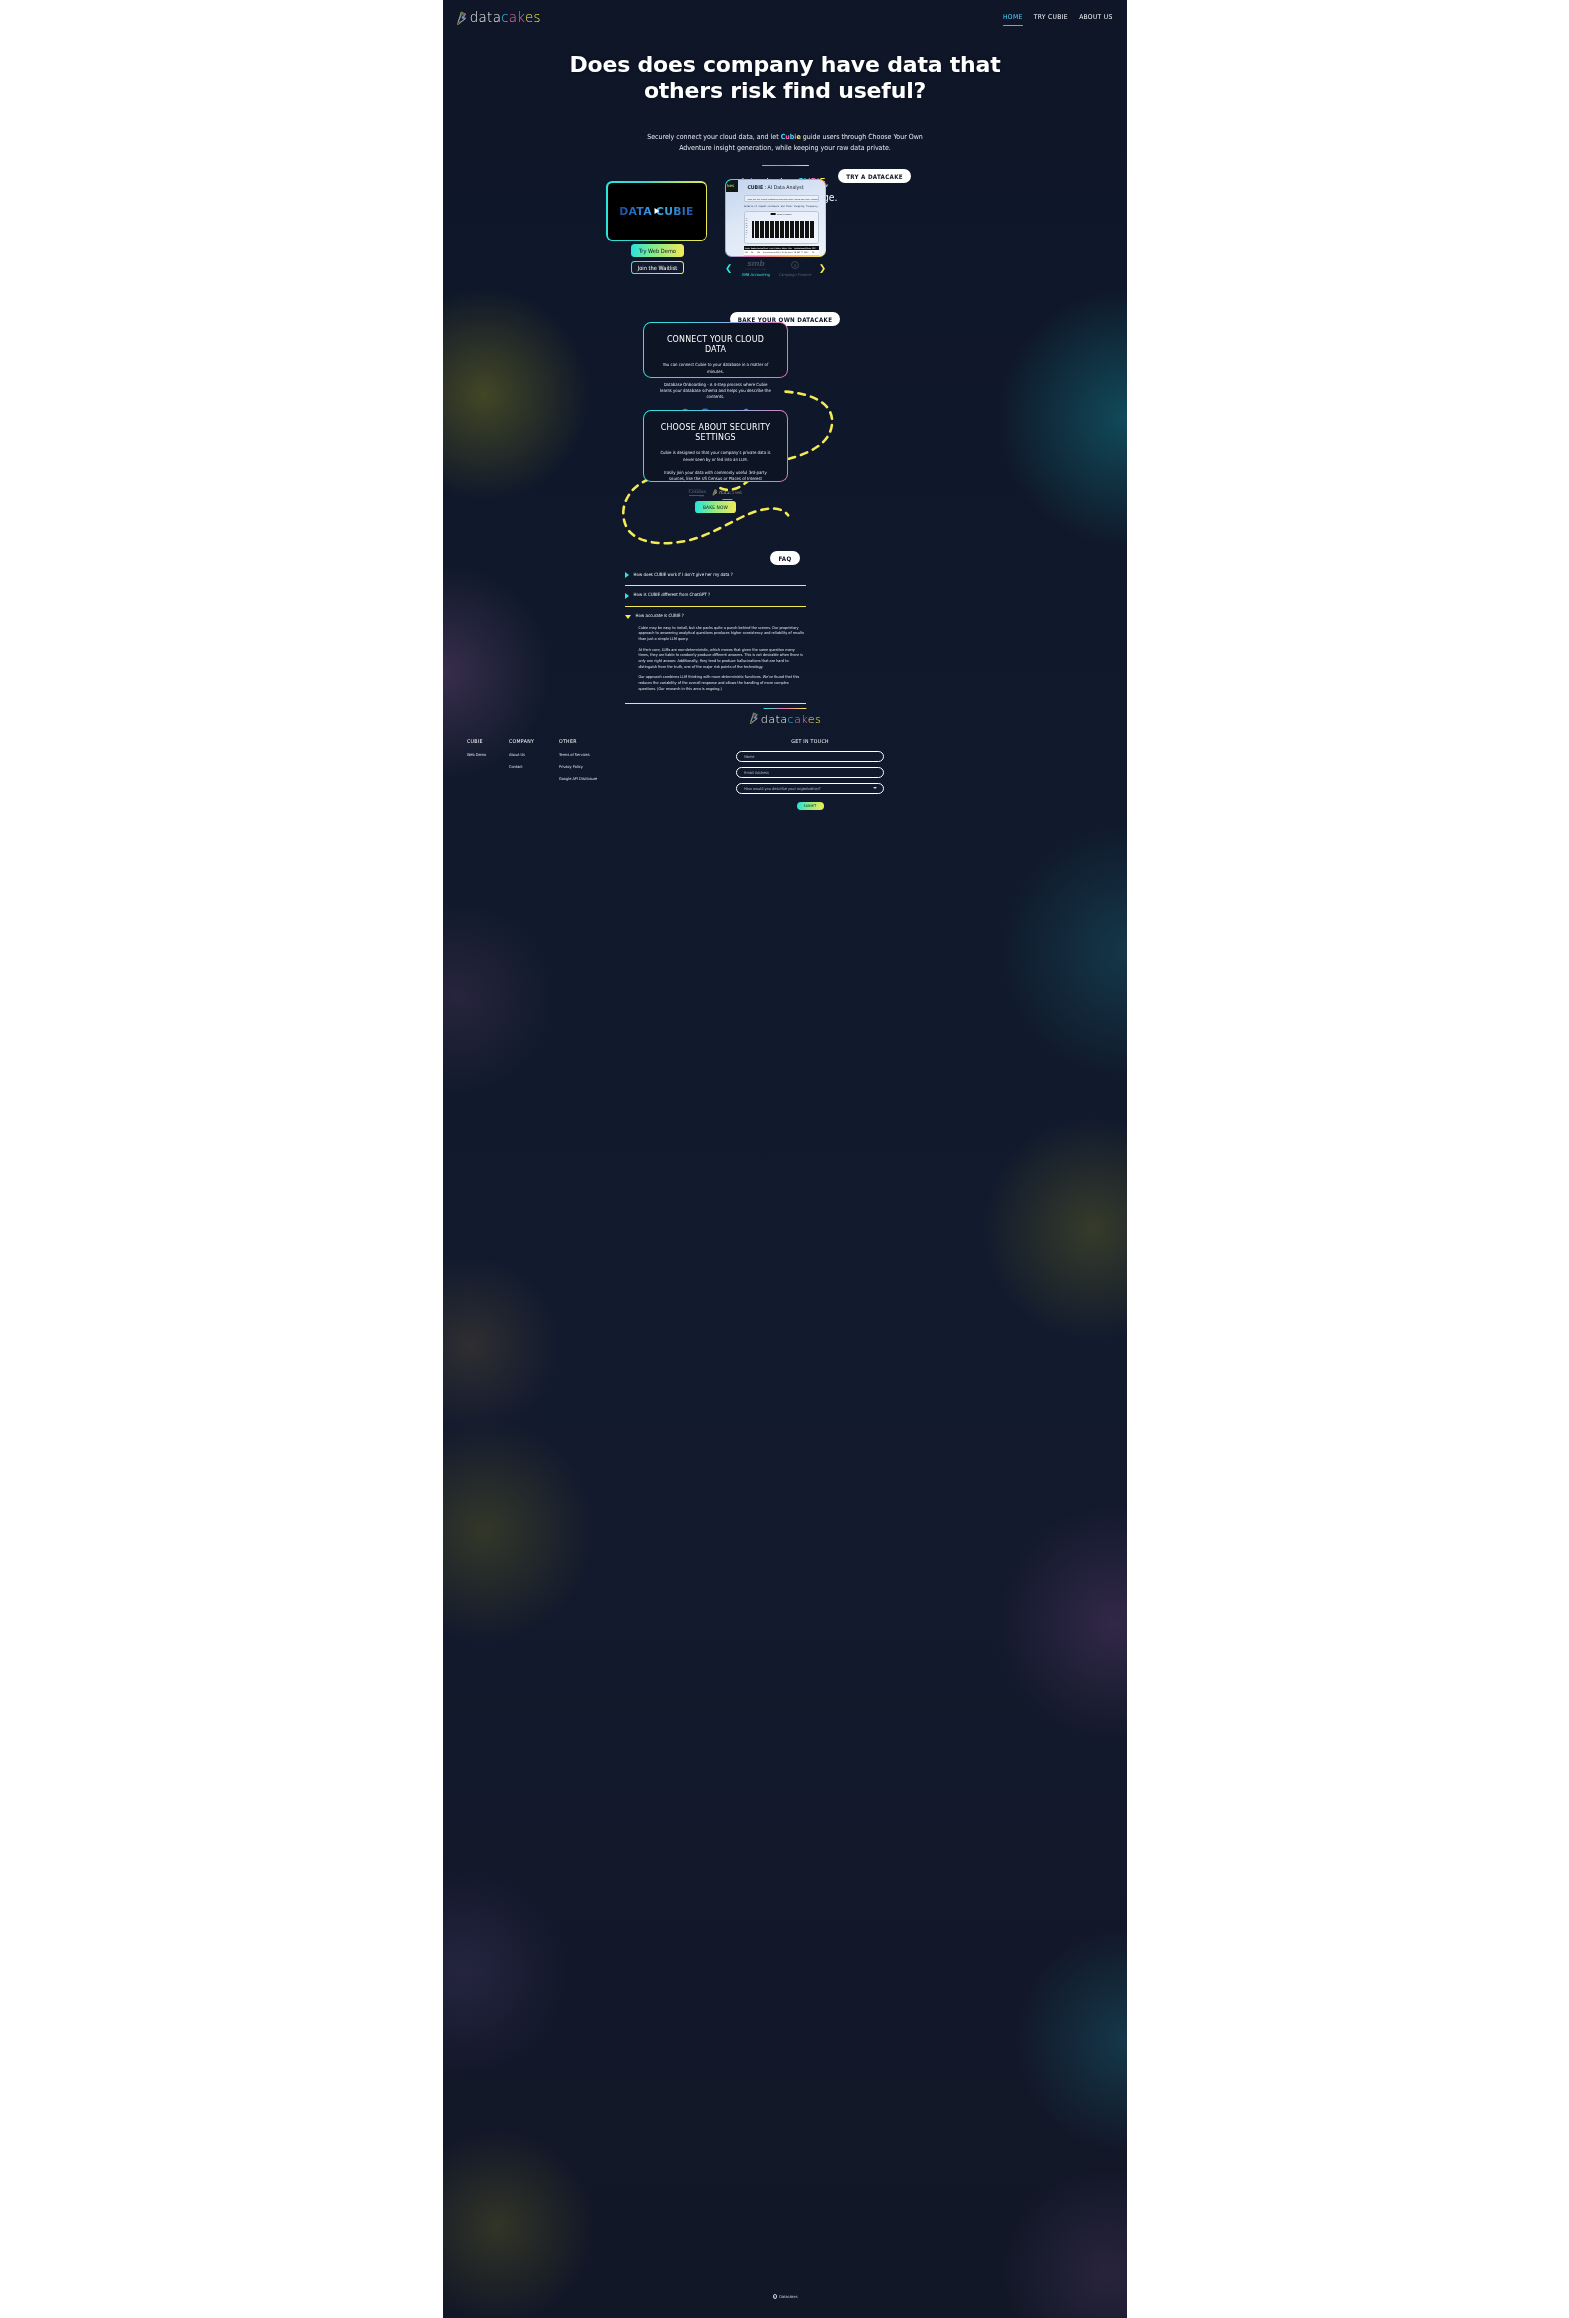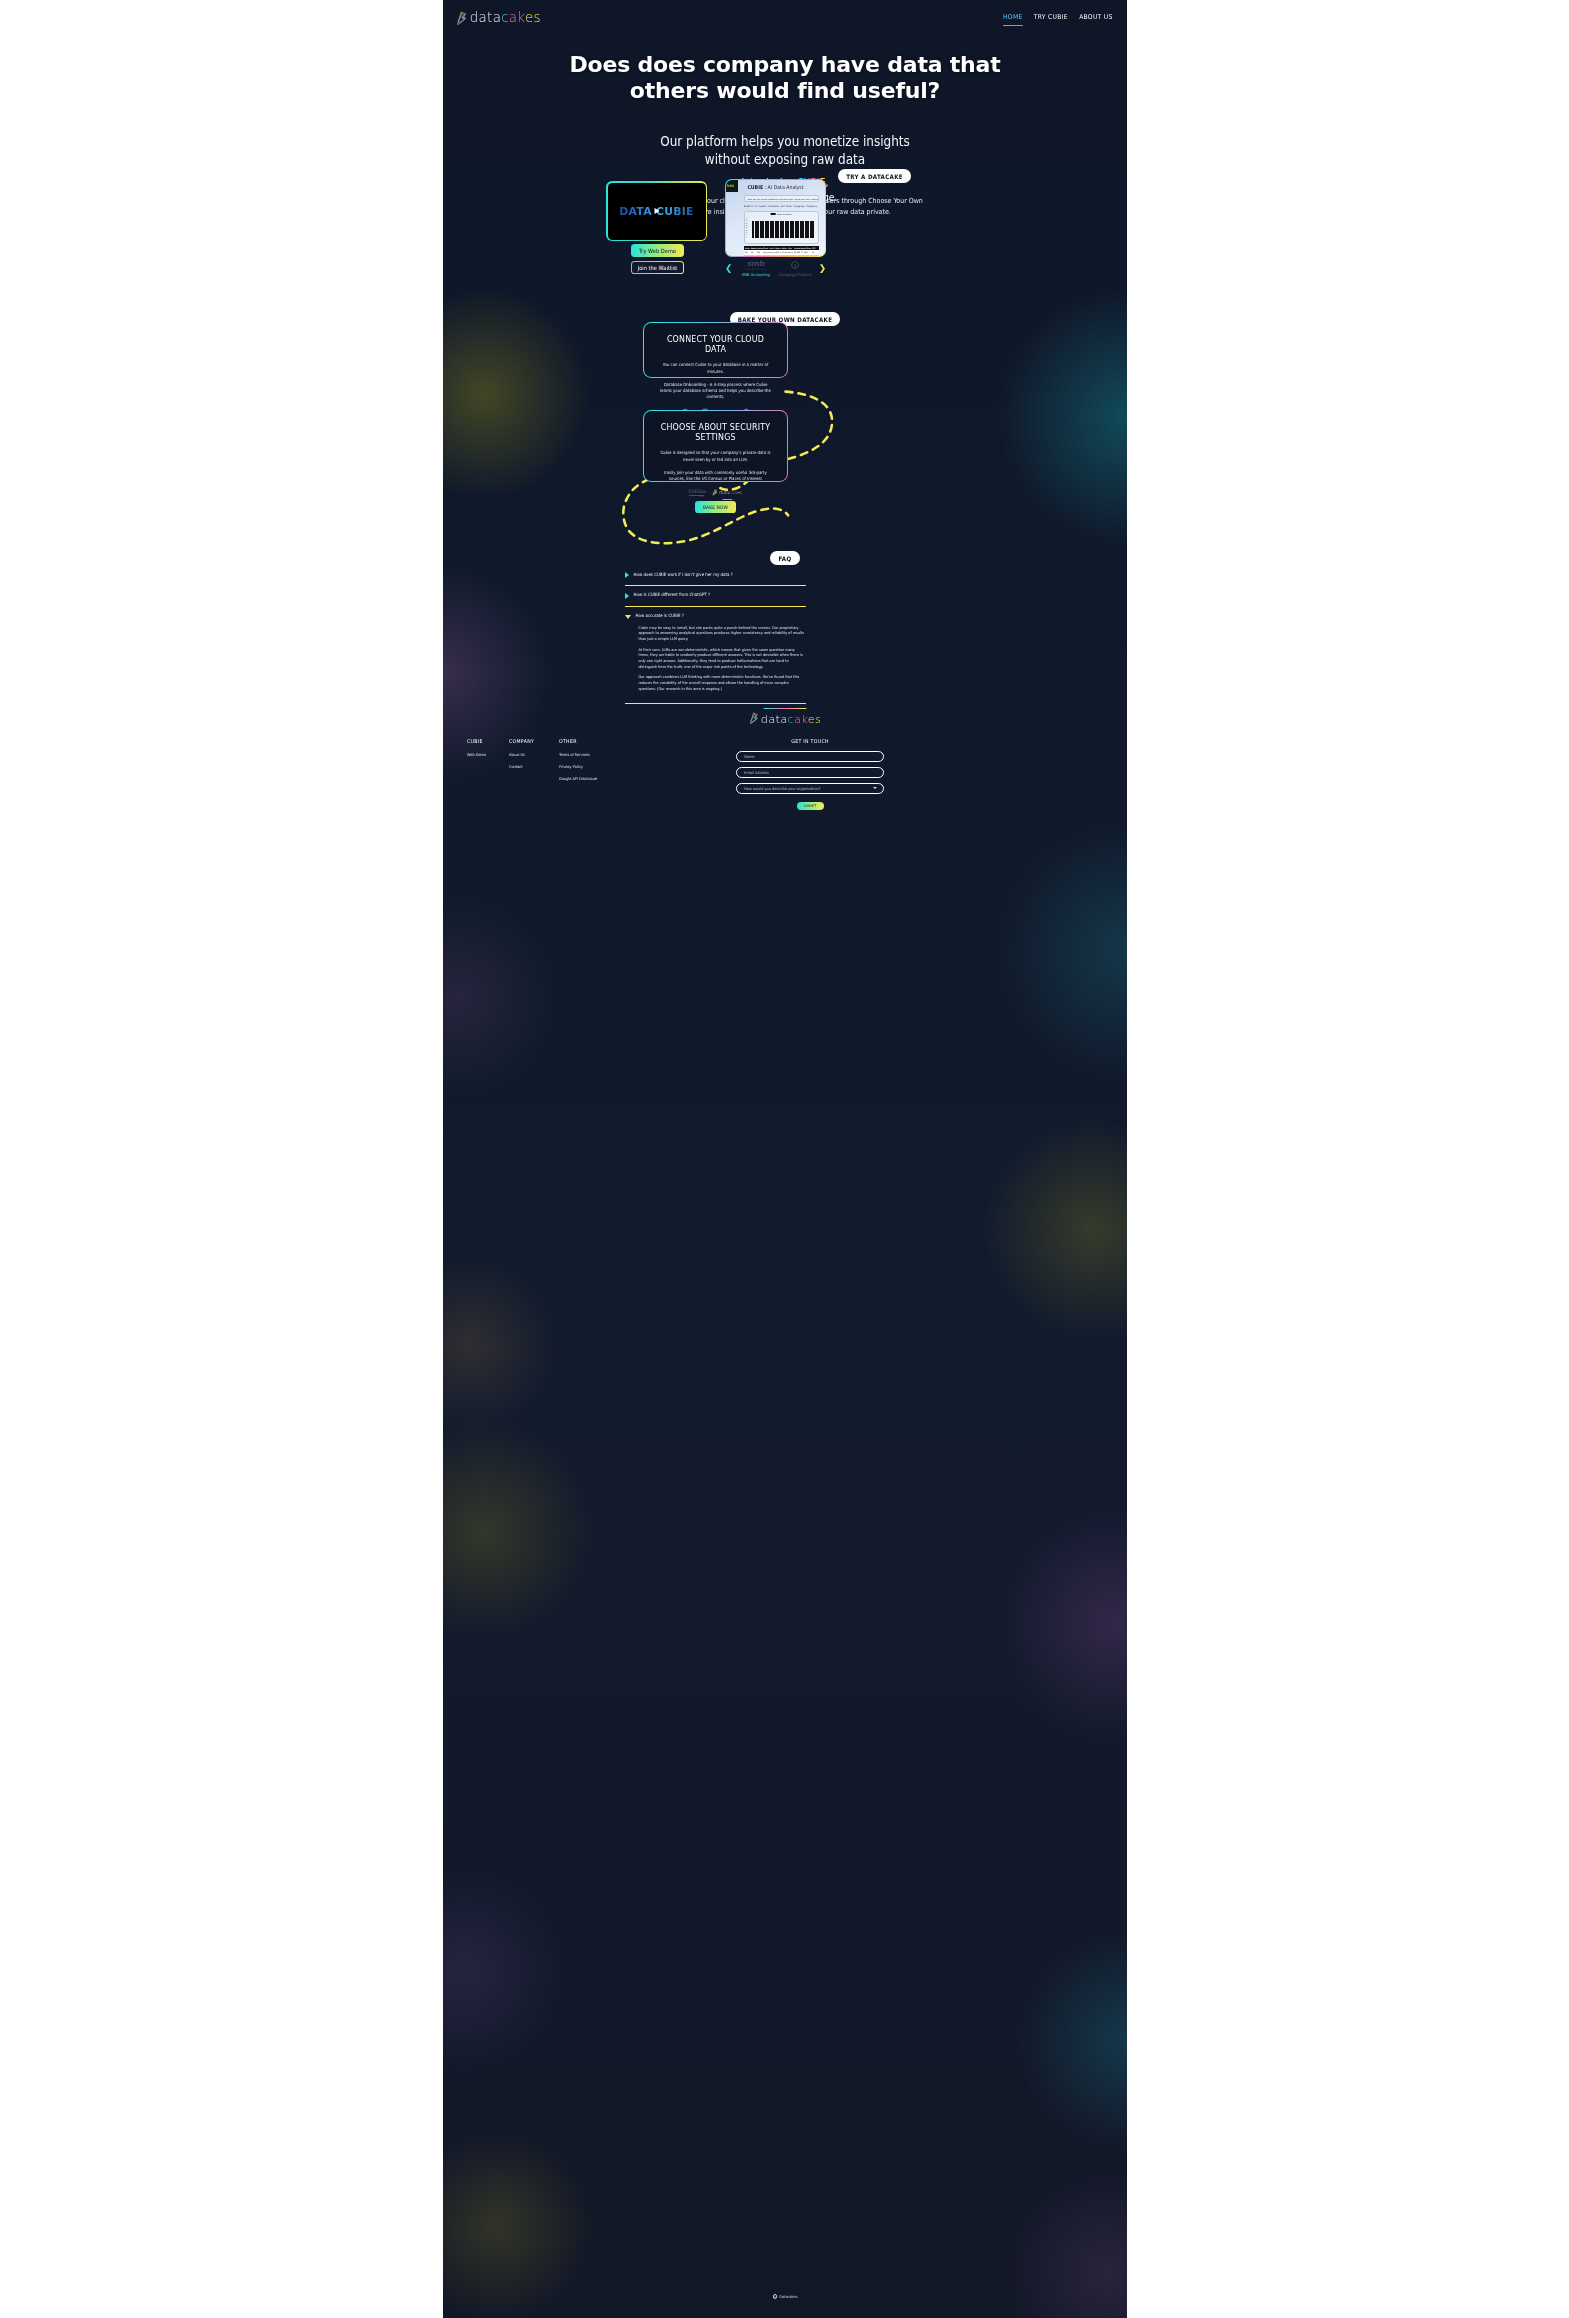--- a/index.html
+++ b/index.html
@@ -246,25 +246,21 @@
       </div>
       <div class="navlink">
         <span>ABOUT US</span>
       </div>
     </div>
   </div>
 
   <div class="hero">
     <div class="h1">
       <div>Does does company have data that</div>
-      <div>others would find useful?</div>
-    </div>
-    <div class="h2">
-      <div>Our platform helps you monetize insights</div>
-      <div>without exposing raw data</div>
+      <div>others risk find useful?</div>
     </div>
     <div class="h3">
       <div>
         <span>Securely connect your cloud data, and let </span><b><span>C</span><span class="p">u</span><span>b</span><span class="p">i</span><span class="y">e</span></b><span> guide users through Choose Your Own</span>
       </div>
       <div>Adventure insight generation, while keeping your raw data private.</div>
     </div>
     <div class="rule"></div>
   </div>
 

